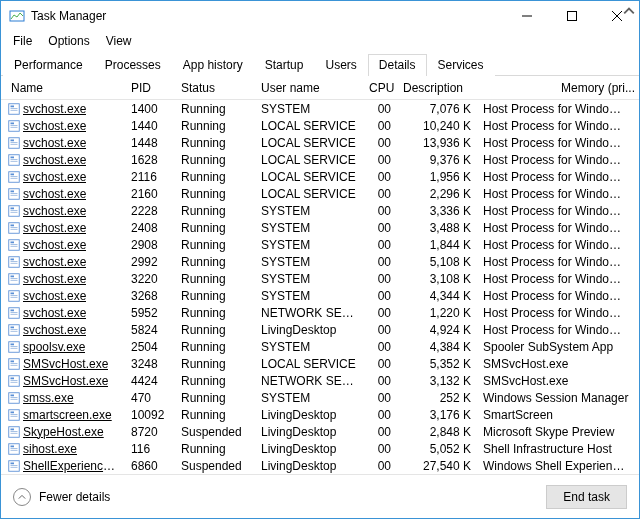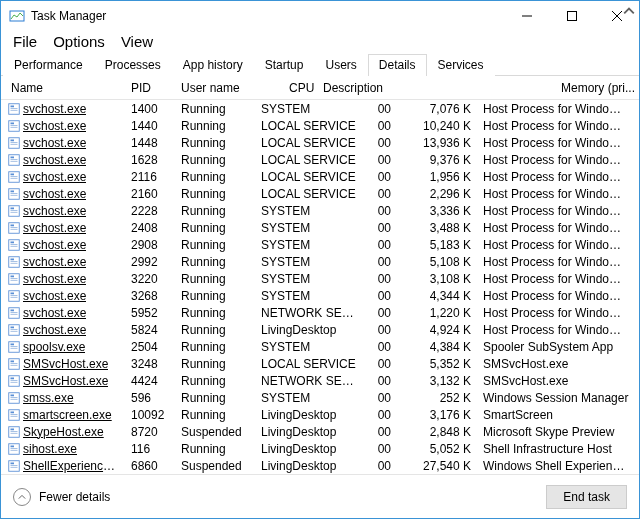--- a/index.html
+++ b/index.html
@@ -4,21 +4,21 @@
 <style>
 * { box-sizing: border-box; margin: 0; padding: 0; }
 body { font-family: "Segoe UI", Tahoma, sans-serif; font-size: 12px; background: #fff; width: 640px; height: 519px; overflow: hidden; border: 1px solid #3a93d6; position: relative; }
 .titlebar { height: 30px; display: flex; align-items: center; padding: 0 0 0 8px; }
 .titlebar .icon { width: 16px; height: 16px; margin-right: 6px; display: flex; align-items: center; justify-content: center; }
 .titlebar .title { flex: 1; font-size: 12px; color: #000; }
 .winbtns { display: flex; height: 100%; }
 .winbtn { width: 45px; height: 29px; display: flex; align-items: center; justify-content: center; cursor: default; }
 .winbtn svg { width: 10px; height: 10px; }
 .menubar { height: 20px; display: flex; align-items: center; padding: 0 4px; }
-.menuitem { padding: 2px 8px; font-size: 15px; cursor: default; }
+.menuitem { padding: 2px 8px; font-size: 12px; cursor: default; }
 .tabbar { display: flex; border-bottom: 1px solid #d9d9d9; padding: 2px 2px 0 2px; background:#fff; }
 .tab { padding: 3px 10px 4px; font-size: 12px; border: 1px solid transparent; border-bottom: none; cursor: default; position: relative; top: 1px; background: #fff; }
 .tab.active { border-color: #d9d9d9; background: #fff; z-index: 2; }
 .headerrow { display: flex; border-bottom: 1px solid #e5e5e5; background: #fff; height: 24px; align-items: center; padding: 0 4px; }
 .headerrow .hcell { font-size: 12px; padding: 4px 6px; overflow: hidden; white-space: nowrap; cursor: default; }
 .col-name { width: 120px; }
 .col-pid { width: 50px; }
 .col-status { width: 80px; }
 .col-user { width: 108px; }
 .col-cpu { width: 34px; text-align: right; }
@@ -84,20 +84,21 @@
   <div class="tab">App history</div>
   <div class="tab">Startup</div>
   <div class="tab">Users</div>
   <div class="tab active">Details</div>
   <div class="tab">Services</div>
 </div>
 
 <div class="headerrow">
   <div class="hcell col-name">Name</div>
   <div class="hcell col-pid">PID</div>
+  <div class="hcell col-status">Status</div>
   <div class="hcell col-user">User name</div>
   <div class="hcell col-cpu">CPU</div>
   <div class="hcell col-desc">Description</div>
   <div class="hcell col-mem">Memory (pri...</div>
   <svg class="vscroll-arrow" viewBox="0 0 10 10">
       <polyline points="1,7 5,3 9,7" fill="none" stroke="#606060" stroke-width="1.5"></polyline>
     </svg>
 </div>
 
 <div class="grid">
@@ -263,21 +264,21 @@
               <rect x="4" y="7" width="8" height="1" fill="#9ab8e0"></rect>
               <rect x="4" y="9" width="8" height="1" fill="#9ab8e0"></rect>
             </svg>
           </span>
           <span>svchost.exe</span>
         </div>
         <div class="cell col-pid">2908</div>
         <div class="cell col-status">Running</div>
         <div class="cell col-user">SYSTEM</div>
         <div class="cell col-cpu">00</div>
-        <div class="cell col-mem">5,183 K</div>
+        <div class="cell col-mem">1,844 K</div>
         <div class="cell col-desc">Host Process for Windows Serv</div>
       </div>
       <div class="row">
         <div class="namecell">
           <span class="procicon">
             <svg width="14" height="14" viewBox="0 0 16 16">
               <rect x="2" y="2" width="12" height="12" fill="#fff" stroke="#5a8fd6" stroke-width="1"></rect>
               <rect x="4" y="4" width="4" height="2" fill="#5a8fd6"></rect>
               <rect x="4" y="7" width="8" height="1" fill="#9ab8e0"></rect>
               <rect x="4" y="9" width="8" height="1" fill="#9ab8e0"></rect>
@@ -430,21 +431,21 @@
           <span class="procicon">
             <svg width="14" height="14" viewBox="0 0 16 16">
               <rect x="2" y="2" width="12" height="12" fill="#fff" stroke="#5a8fd6" stroke-width="1"></rect>
               <rect x="4" y="4" width="4" height="2" fill="#5a8fd6"></rect>
               <rect x="4" y="7" width="8" height="1" fill="#9ab8e0"></rect>
               <rect x="4" y="9" width="8" height="1" fill="#9ab8e0"></rect>
             </svg>
           </span>
           <span>smss.exe</span>
         </div>
-        <div class="cell col-pid">596</div>
+        <div class="cell col-pid">470</div>
         <div class="cell col-status">Running</div>
         <div class="cell col-user">SYSTEM</div>
         <div class="cell col-cpu">00</div>
         <div class="cell col-mem">252 K</div>
         <div class="cell col-desc">Windows Session Manager</div>
       </div>
       <div class="row">
         <div class="namecell">
           <span class="procicon">
             <svg width="14" height="14" viewBox="0 0 16 16">

